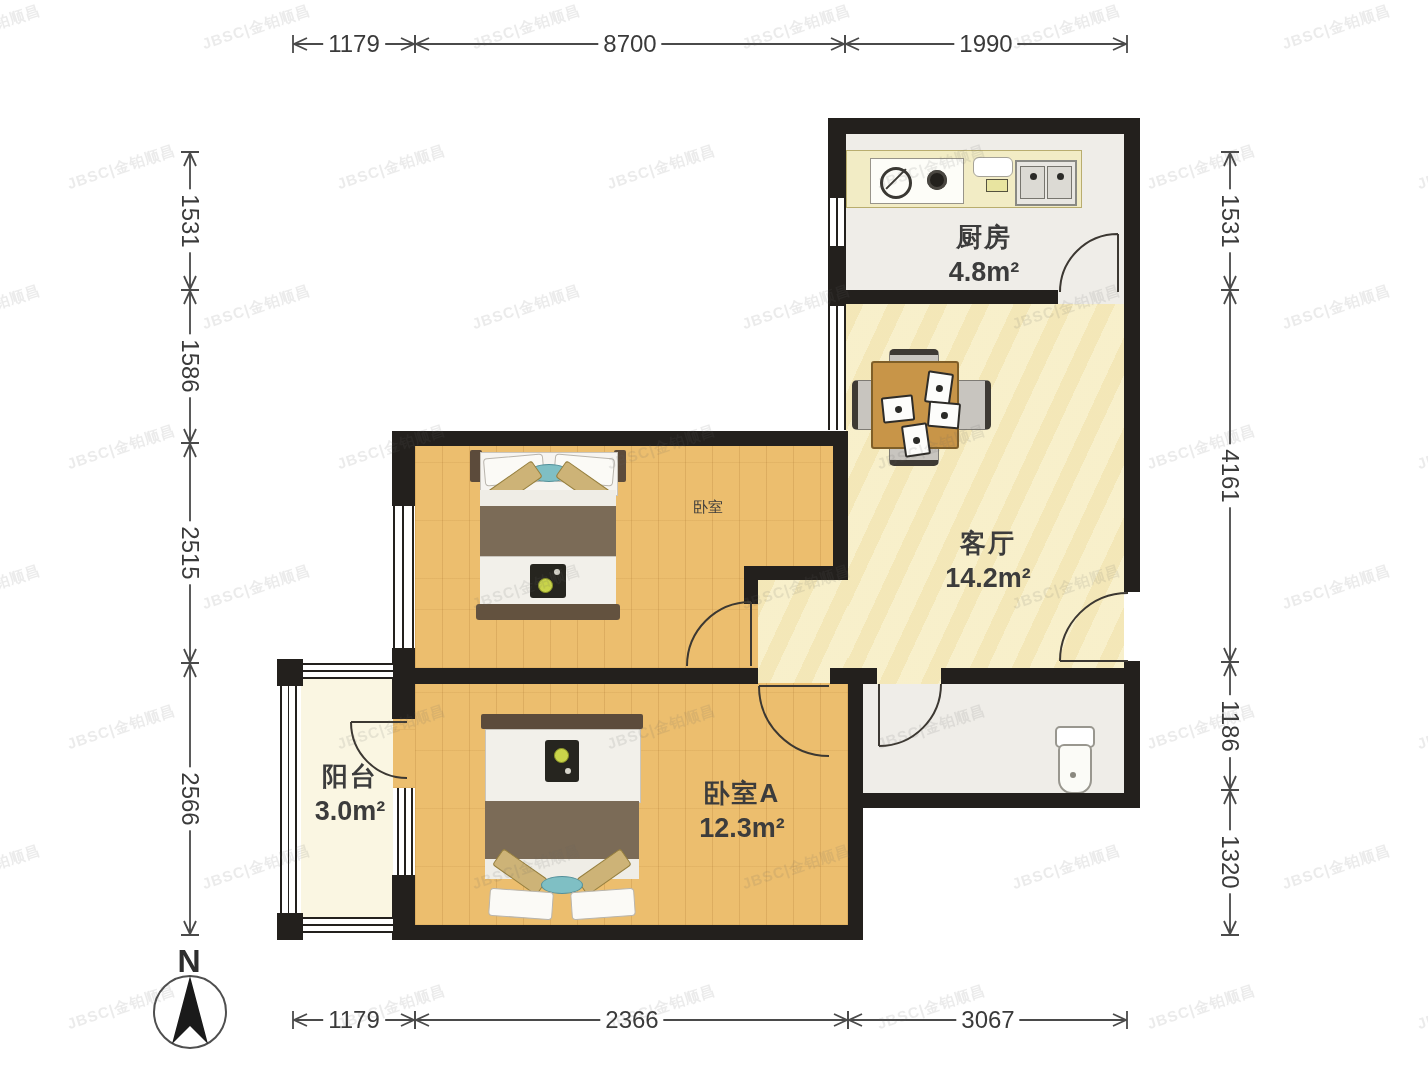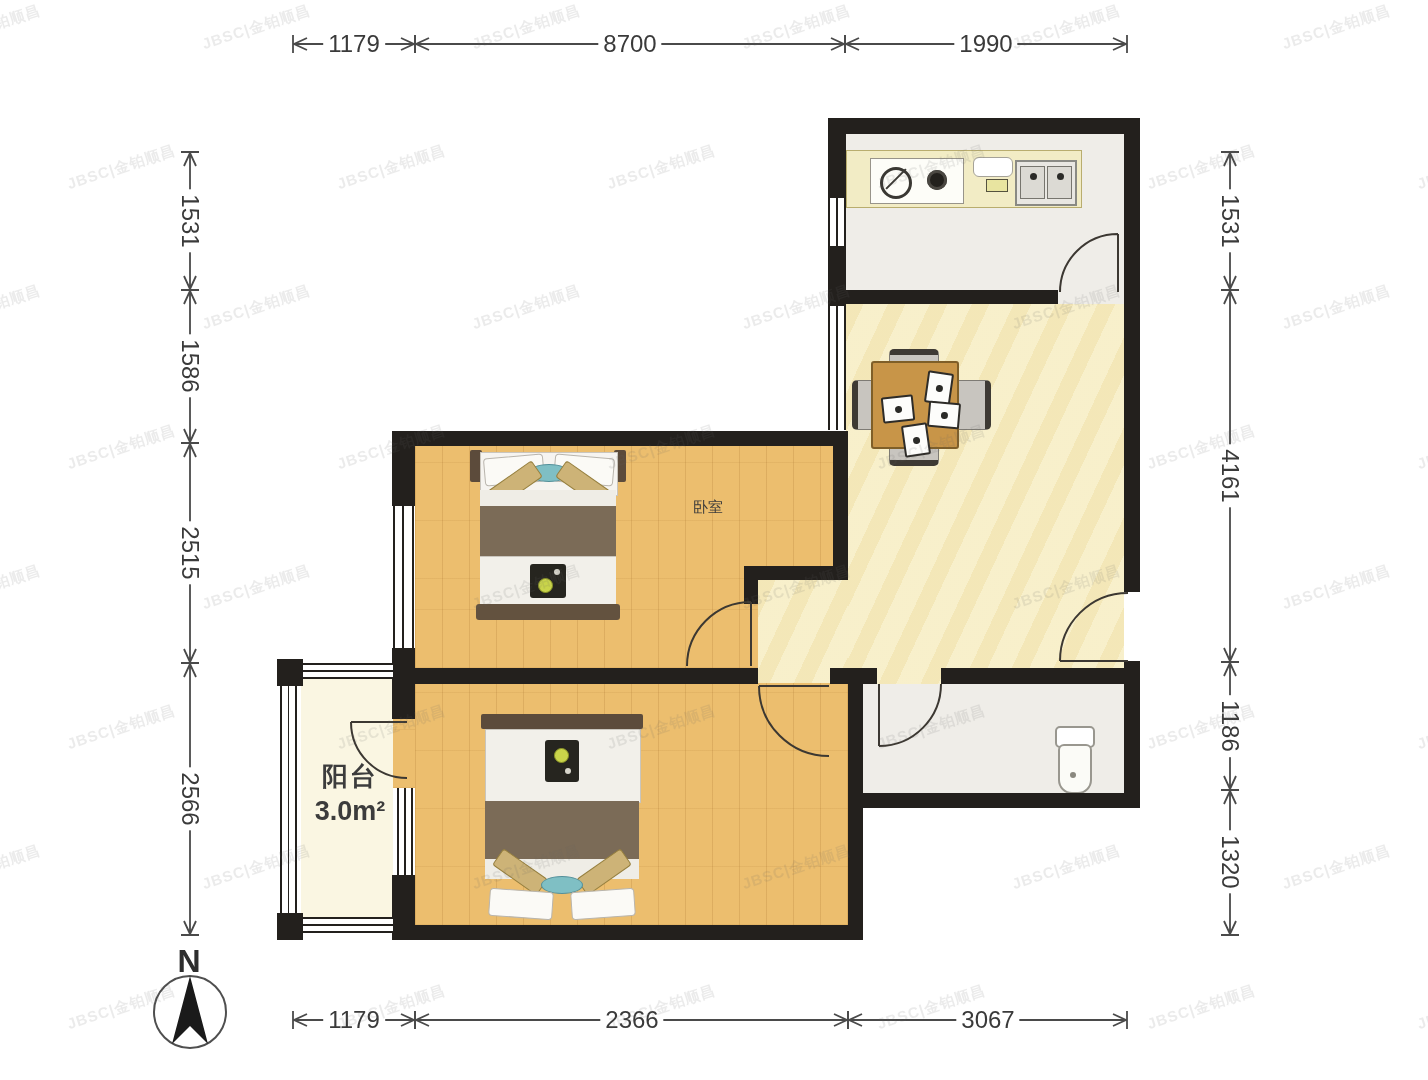--- a/index.html
+++ b/index.html
@@ -198,22 +198,34 @@
         <path d="M1230,291 L1230,661 M1221,290 L1239,290 M1221,662 L1239,662 M1224,304 L1230,291 L1236,304 M1224,648 L1230,661 L1236,648"></path>
         <path d="M1230,663 L1230,789 M1221,662 L1239,662 M1221,790 L1239,790 M1224,676 L1230,663 L1236,676 M1224,776 L1230,789 L1236,776"></path>
         <path d="M1230,791 L1230,934 M1221,790 L1239,790 M1221,935 L1239,935 M1224,804 L1230,791 L1236,804 M1224,921 L1230,934 L1236,921"></path>
       </g>
     <g>
       <circle cx="190" cy="1012" r="36" stroke="#4f4f4f" stroke-width="2" fill="none"></circle>
       <polygon points="190,976 172,1044 190,1026 208,1044" fill="#1a1a1a"></polygon>
     </g>
   </svg>
 
+  <div class="room-label" style="left:904px;top:221px;width:160px;">
+    <span class="rn">厨房</span>
+      <span class="ra">4.8m²</span>
+  </div>
+  <div class="room-label" style="left:908px;top:527px;width:160px;">
+    <span class="rn">客厅</span>
+      <span class="ra">14.2m²</span>
+  </div>
   <div class="room-label-sm" style="left:668px;top:498px;width:80px;">
     <span>卧室</span>
+  </div>
+  <div class="room-label" style="left:662px;top:777px;width:160px;">
+    <span class="rn">卧室A</span>
+      <span class="ra">12.3m²</span>
   </div>
   <div class="room-label" style="left:290px;top:760px;width:120px;">
     <span class="rn">阳台</span>
       <span class="ra">3.0m²</span>
   </div>
 
   <div class="dim" style="left:354px;top:44px;">1179</div>
   <div class="dim" style="left:630px;top:44px;">8700</div>
   <div class="dim" style="left:986px;top:44px;">1990</div>
   <div class="dim" style="left:354px;top:1020px;">1179</div>

